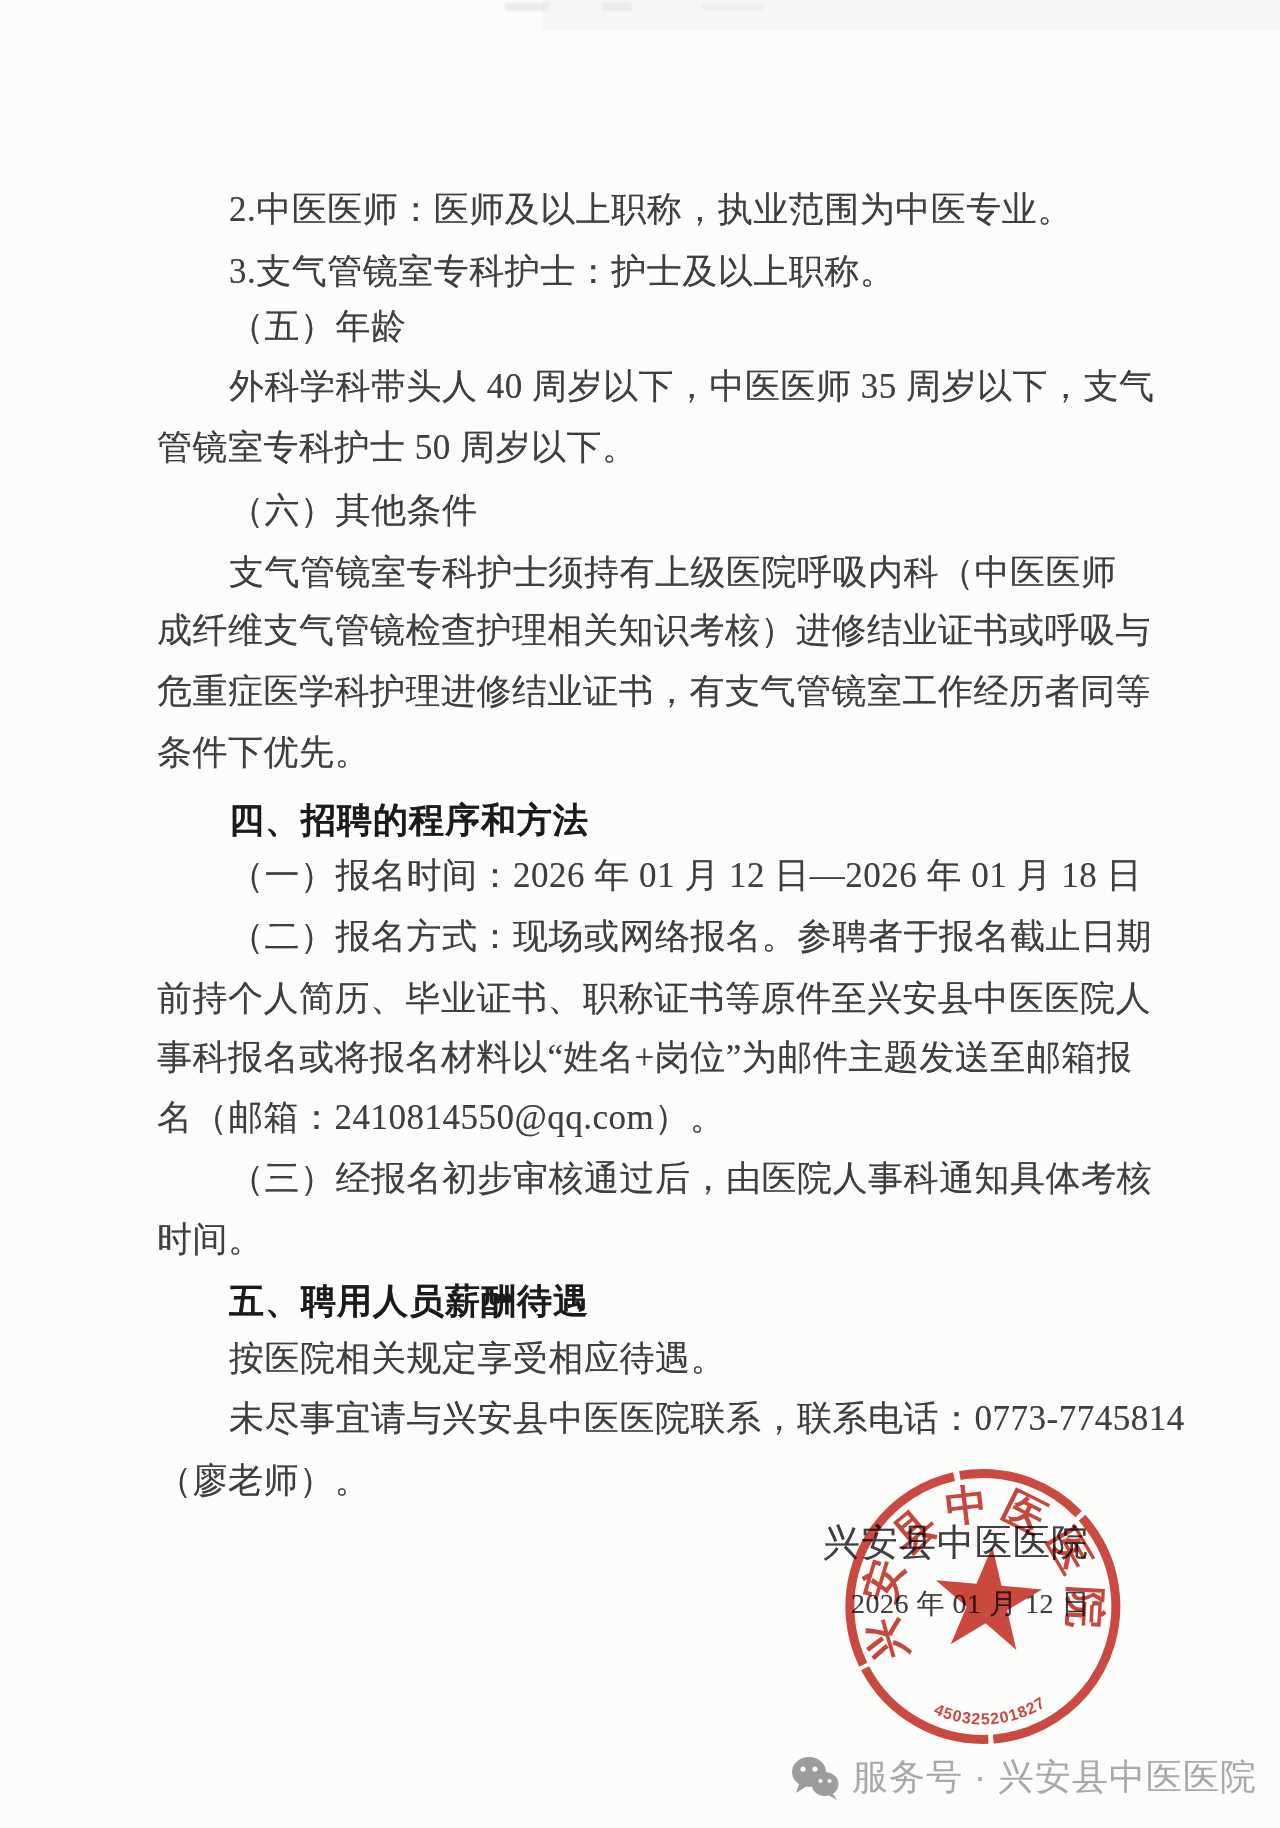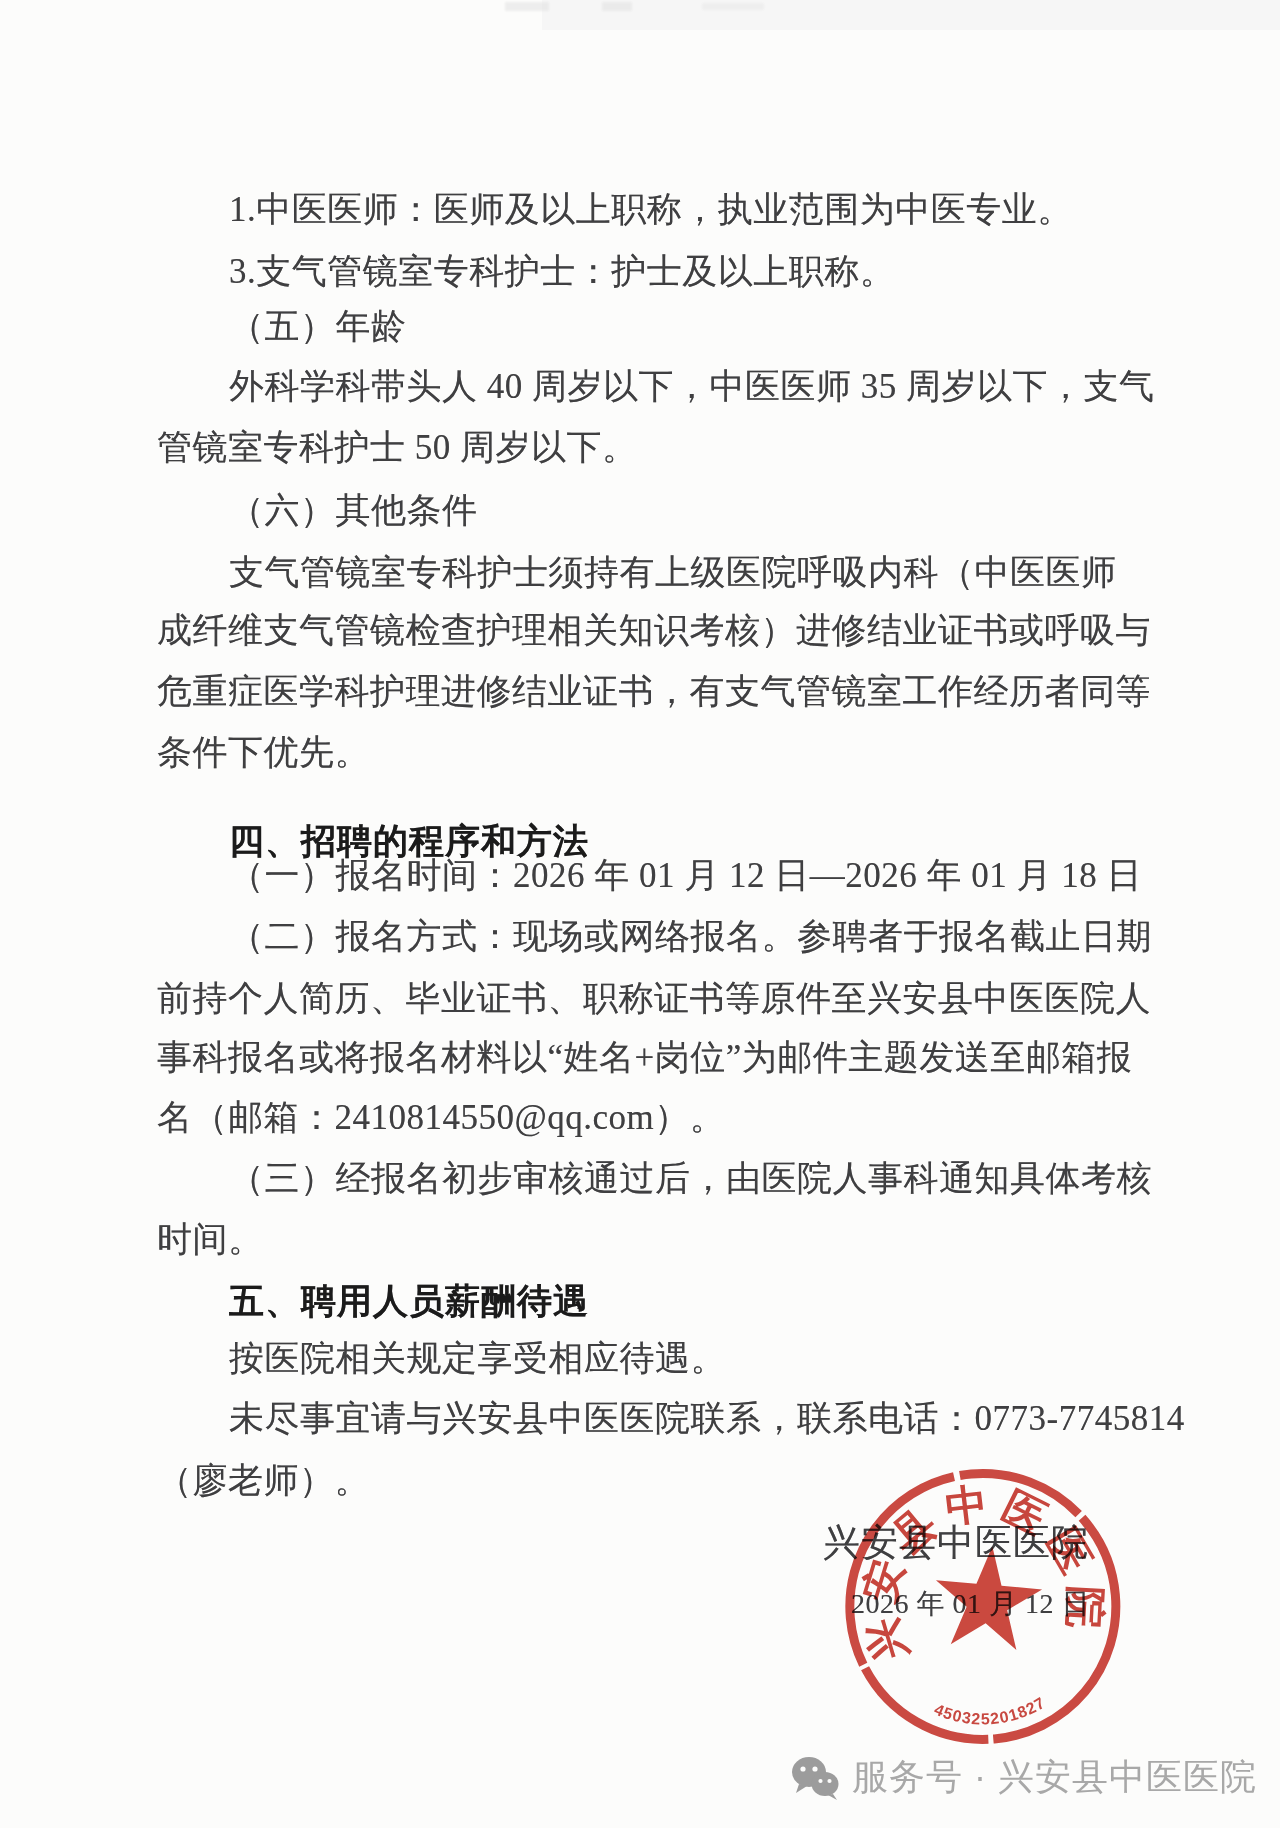--- a/index.html
+++ b/index.html
@@ -53,31 +53,31 @@
 </head>
 <body>
 
 <div class="page">
 
   <div class="top-band"></div>
   <div class="frag f1"></div>
   <div class="frag f2"></div>
   <div class="frag f3"></div>
 
-  <div class="line indent" style="top:190px">1.中医医师：医师及以上职称，执业范围为中医专业。</div>
+  <div class="line indent" style="top:190px">2.中医医师：医师及以上职称，执业范围为中医专业。</div>
   <div class="line indent" style="top:252px">3.支气管镜室专科护士：护士及以上职称。</div>
   <div class="line indent" style="top:307px">（五）年龄</div>
   <div class="line indent" style="top:367px">外科学科带头人 40 周岁以下，中医医师 35 周岁以下，支气</div>
   <div class="line flush" style="top:428px">管镜室专科护士 50 周岁以下。</div>
   <div class="line indent" style="top:491px">（六）其他条件</div>
   <div class="line indent" style="top:553px">支气管镜室专科护士须持有上级医院呼吸内科（中医医师</div>
   <div class="line flush" style="top:611px">成纤维支气管镜检查护理相关知识考核）进修结业证书或呼吸与</div>
   <div class="line flush" style="top:672px">危重症医学科护理进修结业证书，有支气管镜室工作经历者同等</div>
   <div class="line flush" style="top:733px">条件下优先。</div>
-  <div class="line heading" style="top:821px">四、招聘的程序和方法</div>
+  <div class="line heading" style="top:800px">四、招聘的程序和方法</div>
   <div class="line indent" style="top:856px">（一）报名时间：2026 年 01 月 12 日—2026 年 01 月 18 日</div>
   <div class="line indent" style="top:917px">（二）报名方式：现场或网络报名。参聘者于报名截止日期</div>
   <div class="line flush" style="top:979px">前持个人简历、毕业证书、职称证书等原件至兴安县中医医院人</div>
   <div class="line flush" style="top:1038px">事科报名或将报名材料以“姓名+岗位”为邮件主题发送至邮箱报</div>
   <div class="line flush" style="top:1098px">名（邮箱：2410814550@qq.com）。</div>
   <div class="line indent" style="top:1159px">（三）经报名初步审核通过后，由医院人事科通知具体考核</div>
   <div class="line flush" style="top:1220px">时间。</div>
   <div class="line heading" style="top:1281px">五、聘用人员薪酬待遇</div>
   <div class="line indent" style="top:1339px">按医院相关规定享受相应待遇。</div>
   <div class="line indent" style="top:1399px">未尽事宜请与兴安县中医医院联系，联系电话：0773-7745814</div>

